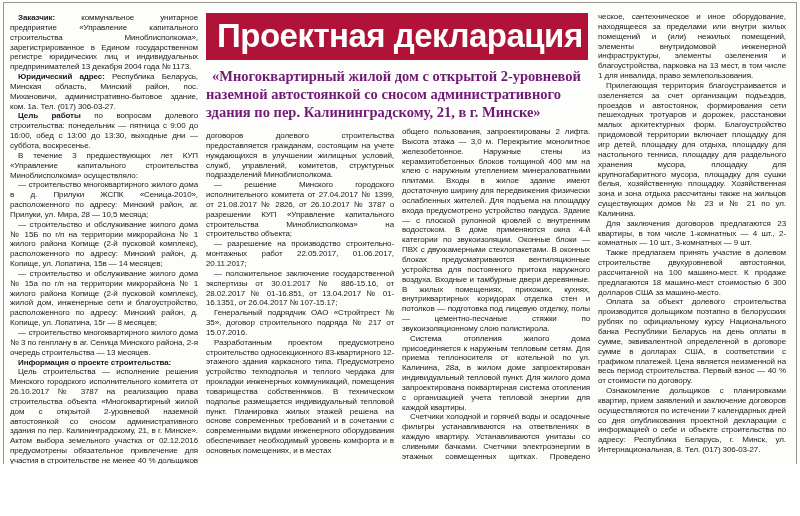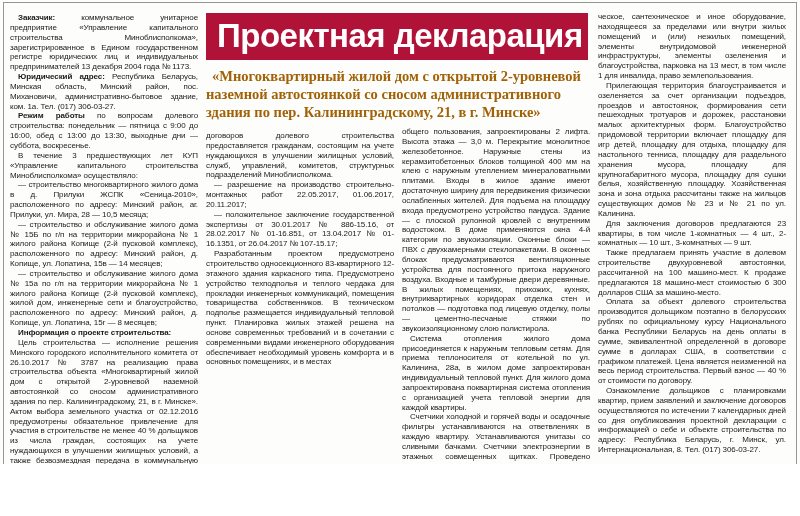--- a/index.html
+++ b/index.html
@@ -12,51 +12,54 @@
   .col p b{font-weight:bold;}
   #col1{left:10px;top:13px;width:188px;height:495px;}
   #col2{left:206px;top:131px;width:188px;height:377px;}
   #col3{left:402px;top:127px;width:188px;height:377px;}
   #col4{left:598px;top:12px;width:188px;height:494px;}
   .banner{position:absolute;left:206px;top:13px;width:382px;height:47px;background:#b11338;
           color:#ffffff;font-weight:bold;font-size:33px;line-height:46px;padding-left:11px;
           box-sizing:border-box;white-space:nowrap;letter-spacing:-0.5px;}
   .subtitle{position:absolute;left:206px;top:67px;width:384px;
             font-family:"Liberation Serif",serif;font-weight:bold;font-size:14.5px;
-            line-height:18px;color:#a16207;text-indent:6px;}
+            line-height:18px;color:#701a75;text-indent:6px;}
   .watermark{position:absolute;left:551px;top:480px;font-size:20px;font-weight:bold;
              color:rgba(202,194,92,0.88);white-space:nowrap;letter-spacing:0.3px;
              text-shadow:0 0 1px rgba(120,112,30,0.9),1px 1px 0 rgba(255,255,255,0.55);}
   .footer-note{position:absolute;right:14px;top:500px;font-size:5.5px;color:#55554f;letter-spacing:0;}
 </style>
 </head>
 <body>
 
 <div class="page">
   <div class="frame"></div>
 
   <div class="col" id="col1">
       <p><b>Заказчик:</b> коммунальное унитарное предприятие «Управление капитального строительства Миноблисполкома», зарегистрированное в Едином государственном регистре юридических лиц и индивидуальных предпринимателей 13 декабря 2004 года № 1173.</p>
       <p><b>Юридический адрес:</b> Республика Беларусь, Минская область, Минский район, пос. Михановичи, административно-бытовое здание, ком. 1а. Тел. (017) 306-03-27.</p>
-      <p><b>Режим работы</b> по вопросам долевого строительства: понедельник — пятница с 9:00 до 16:00, обед с 13:00 до 13:30, выходные дни — суббота, воскресенье.</p>
+      <p><b>Цель работы</b> по вопросам долевого строительства: понедельник — пятница с 9:00 до 16:00, обед с 13:00 до 13:30, выходные дни — суббота, воскресенье.</p>
       <p>В течение 3 предшествующих лет КУП «Управление капитального строительства Миноблисполкома» осуществляло:</p>
       <p>— строительство многоквартирного жилого дома в д. Прилуки ЖСПК «Сеница-2010», расположенного по адресу: Минский район, аг. Прилуки, ул. Мира, 28 — 10,5 месяца;</p>
       <p>— строительство и обслуживание жилого дома № 15Б по г/п на территории микрорайона № 1 жилого района Копище (2-й пусковой комплекс), расположенного по адресу: Минский район, д. Копище, ул. Лопатина, 15в — 14 месяцев;</p>
       <p>— строительство и обслуживание жилого дома № 15а по г/п на территории микрорайона № 1 жилого района Копище (2-й пусковой комплекс), жилой дом, инженерные сети и благоустройство, расположенного по адресу: Минский район, д. Копище, ул. Лопатина, 15г — 8 месяцев;</p>
+      <p>— строительство многоквартирного жилого дома № 3 по генплану в аг. Сеница Минского района, 2-я очередь строительства — 13 месяцев.</p>
       <p><b>Информация о проекте строительства:</b></p>
       <p>Цель строительства — исполнение решения Минского городского исполнительного комитета от 26.10.2017 № 3787 на реализацию права строительства объекта «Многоквартирный жилой дом с открытой 2-уровневой наземной автостоянкой со сносом административного здания по пер. Калининградскому, 21, в г. Минске». Актом выбора земельного участка от 02.12.2016 предусмотрены обязательное привлечение для участия в строительстве не менее 40 % дольщиков из числа граждан, состоящих на учете нуждающихся в улучшении жилищных условий, а также безвозмездная передача в коммунальную собственность жилых помещений в счет усредненной нормы сноса по г. Минску. Первоочередное право при заключении</p>
     </div>
 
   <div class="banner" style="background: rgb(177, 19, 56);">Проектная декларация</div>
   <div class="subtitle">«Многоквартирный жилой дом с открытой 2-уровневой наземной автостоянкой со сносом административного здания по пер. Калининградскому, 21, в г. Минске»</div>
 
   <div class="col" id="col2">
       <p class="noindent">договоров долевого строительства предоставляется гражданам, состоящим на учете нуждающихся в улучшении жилищных условий, служб, управлений, комитетов, структурных подразделений Миноблисполкома.</p>
+      <p>— решение Минского городского исполнительного комитета от 27.04.2017 № 1399, от 21.08.2017 № 2826, от 26.10.2017 № 3787 о разрешении КУП «Управление капитального строительства Миноблисполкома» на строительство объекта;</p>
       <p>— разрешение на производство строительно-монтажных работ 22.05.2017, 01.06.2017, 20.11.2017;</p>
       <p>— положительное заключение государственной экспертизы от 30.01.2017 № 886-15.16, от 28.02.2017 № 01-16.851, от 13.04.2017 № 01-16.1351, от 26.04.2017 № 107-15.17;</p>
+      <p>Генеральный подрядчик ОАО «Стройтрест № 35», договор строительного подряда № 217 от 15.07.2016.</p>
       <p>Разработанным проектом предусмотрено строительство односекционного 83-квартирного 12-этажного здания каркасного типа. Предусмотрено устройство техподполья и теплого чердака для прокладки инженерных коммуникаций, помещения товарищества собственников. В техническом подполье размещается индивидуальный тепловой пункт. Планировка жилых этажей решена на основе современных требований и в сочетании с современными видами инженерного оборудования обеспечивает необходимый уровень комфорта и в основных помещениях, и в местах</p>
     </div>
   <div class="col" id="col3">
       <p class="noindent">общего пользования, запроектированы 2 лифта. Высота этажа — 3,0 м. Перекрытие монолитное железобетонное. Наружные стены из керамзитобетонных блоков толщиной 400 мм на клею с наружным утеплением минераловатными плитами. Входы в жилое здание имеют достаточную ширину для передвижения физически ослабленных жителей. Для подъема на площадку входа предусмотрено устройство пандуса. Здание — с плоской рулонной кровлей с внутренним водостоком. В доме применяются окна 4-й категории по звукоизоляции. Оконные блоки — ПВХ с двухкамерными стеклопакетами. В оконных блоках предусматриваются вентиляционные устройства для постоянного притока наружного воздуха. Входные и тамбурные двери деревянные. В жилых помещениях, прихожих, кухнях, внутриквартирных коридорах отделка стен и потолков — подготовка под лицевую отделку, полы — цементно-песчаные стяжки по звукоизоляционному слою полистирола.</p>
       <p>Система отопления жилого дома присоединяется к наружным тепловым сетям. Для приема теплоносителя от котельной по ул. Калинина, 28а, в жилом доме запроектирован индивидуальный тепловой пункт. Для жилого дома запроектирована поквартирная система отопления с организацией учета тепловой энергии для каждой квартиры.</p>
       <p>Счетчики холодной и горячей воды и осадочные фильтры устанавливаются на ответвлениях в каждую квартиру. Устанавливаются унитазы со сливными бачками. Счетчики электроэнергии в этажных совмещенных щитках. Проведено оптоволокно.</p>
       <p>В состав общего имущества в многоквартирном жилом доме, которое подлежит передаче в общую долевую собственность, входят помещения инженерного назначения (электрощитовая, тепловой узел), коридоры, вестибюли, межэтажные лестницы, тамбуры, механическое, электри-</p>
     </div>
   <div class="col" id="col4">
       <p class="noindent">ческое, сантехническое и иное оборудование, находящееся за пределами или внутри жилых помещений и (или) нежилых помещений, элементы внутридомовой инженерной инфраструктуры, элементы озеленения и благоустройства, парковка на 13 мест, в том числе 1 для инвалида, право землепользования.</p>

